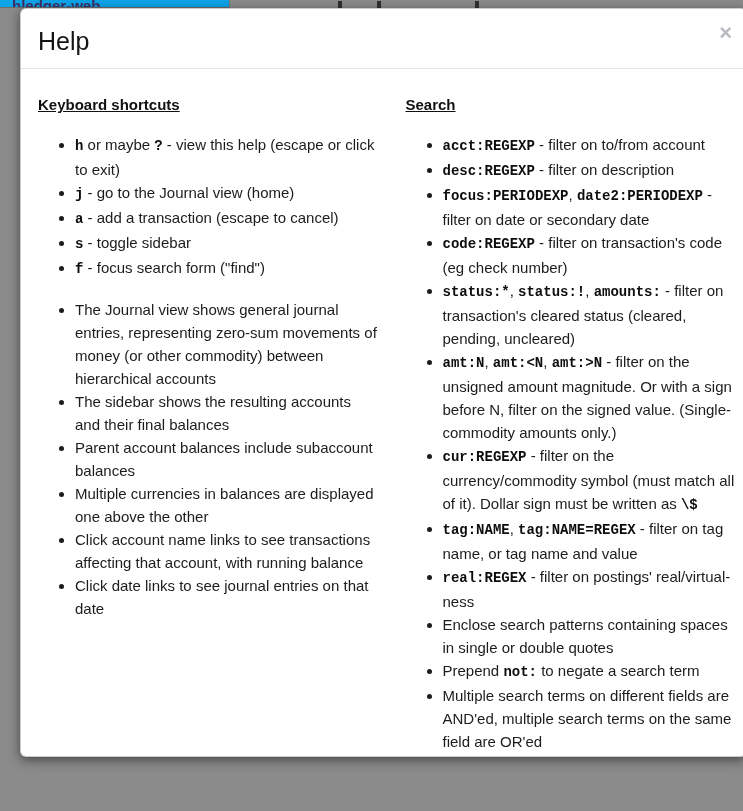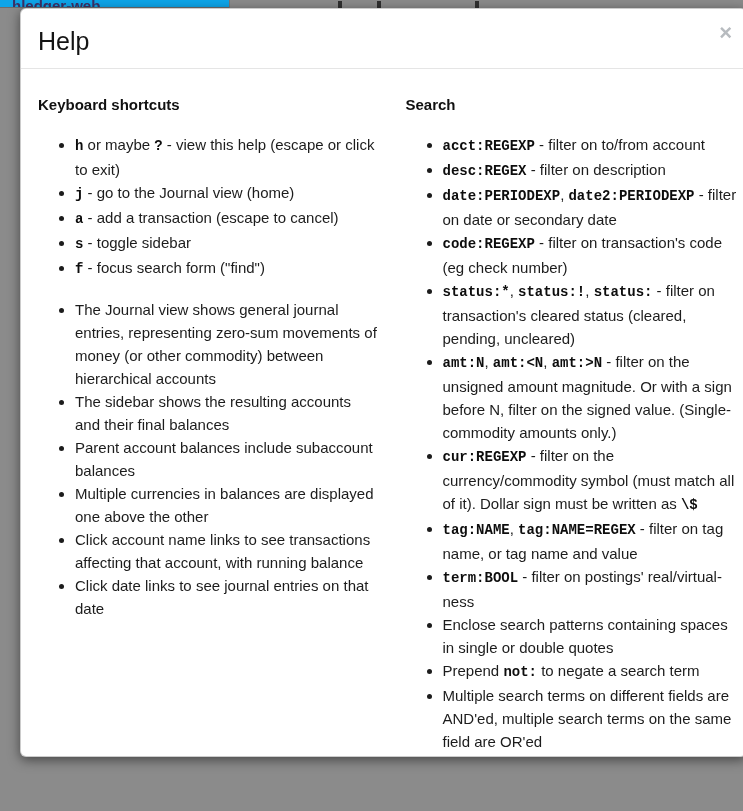--- a/index.html
+++ b/index.html
@@ -100,20 +100,21 @@
     width: 50%;
   }
   .col-left  { padding: 0 6px 0 17px; }
   .col-right { padding: 0 8px 0 22px; }
   .section-heading {
     font-size: 15px;
     font-weight: bold;
     line-height: 23px;
     margin: 0;
     color: #111111;
+    text-decoration: underline;
   }
   .help-list {
     margin: 17px 0 12px 0;
     padding: 0 0 0 37px;
     list-style: disc outside;
   }
   .help-list li {
     font-size: 15px;
     line-height: 23px;
     color: #1c1c1c;
@@ -159,28 +160,28 @@
           <li>Parent account balances include subaccount balances</li>
           <li>Multiple currencies in balances are displayed one above the other</li>
           <li>Click account name links to see transactions affecting that account, with running balance</li>
           <li>Click date links to see journal entries on that date</li>
         </ul>
       </div>
     <div class="col col-right">
         <h3 class="section-heading">Search</h3>
         <ul class="help-list">
           <li><code>acct:REGEXP</code> - filter on to/from account</li>
-          <li><code>desc:REGEX</code> - filter on description</li>
-          <li><code>date:PERIODEXP</code>, <code>date2:PERIODEXP</code> - filter on date or secondary date</li>
+          <li><code>desc:REGEXP</code> - filter on description</li>
+          <li><code>focus:PERIODEXP</code>, <code>date2:PERIODEXP</code> - filter on date or secondary date</li>
           <li><code>code:REGEXP</code> - filter on transaction's code (eg check number)</li>
-          <li><code>status:*</code>, <code>status:!</code>, <code>status:</code> - filter on transaction's cleared status (cleared, pending, uncleared)</li>
+          <li><code>status:*</code>, <code>status:!</code>, <code>amounts:</code> - filter on transaction's cleared status (cleared, pending, uncleared)</li>
           <li><code>amt:N</code>, <code>amt:&lt;N</code>, <code>amt:&gt;N</code> - filter on the unsigned amount magnitude. Or with a sign before N, filter on the signed value. (Single-commodity amounts only.)</li>
           <li><code>cur:REGEXP</code> - filter on the currency/commodity symbol (must match all of it). Dollar sign must be written as <code>\$</code></li>
           <li><code>tag:NAME</code>, <code>tag:NAME=REGEX</code> - filter on tag name, or tag name and value</li>
-          <li><code>term:BOOL</code> - filter on postings' real/virtual-ness</li>
+          <li><code>real:REGEX</code> - filter on postings' real/virtual-ness</li>
           <li>Enclose search patterns containing spaces in single or double quotes</li>
           <li>Prepend <code>not:</code> to negate a search term</li>
           <li>Multiple search terms on different fields are AND'ed, multiple search terms on the same field are OR'ed</li>
           <li>These search terms also work with command-line hledger</li>
         </ul>
       </div>
   </div>
 </div>
 
 </body></html>

